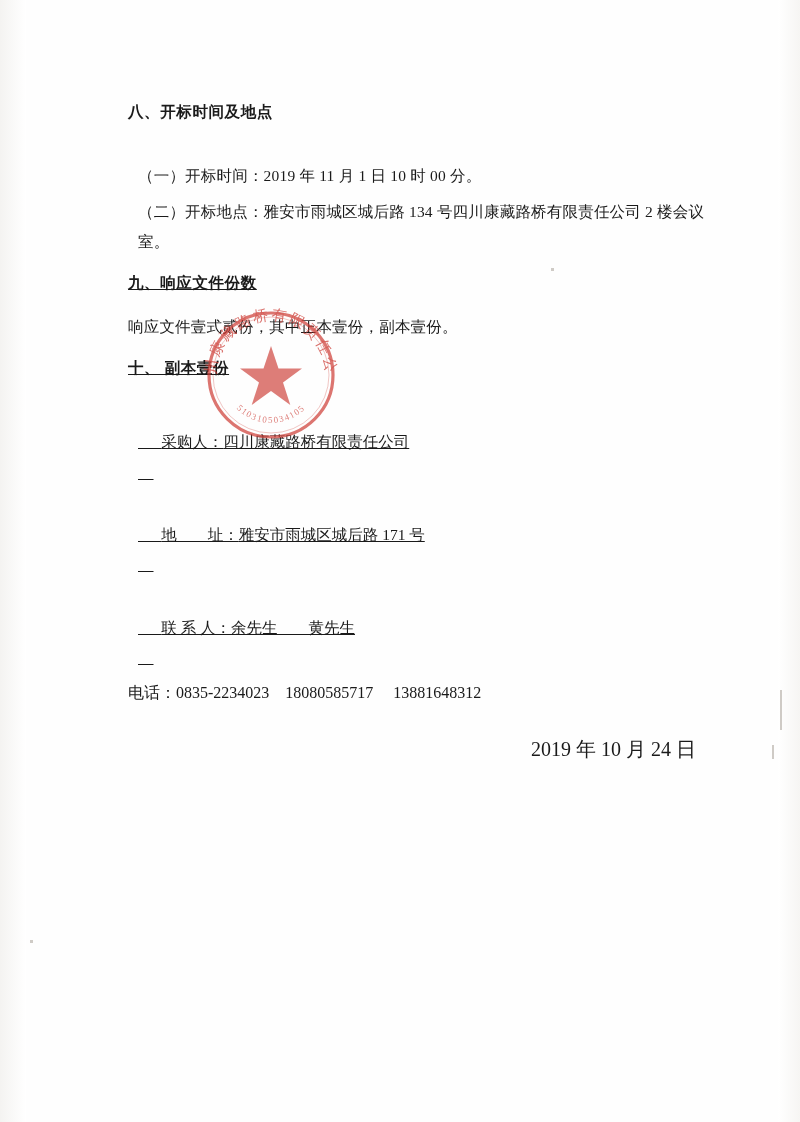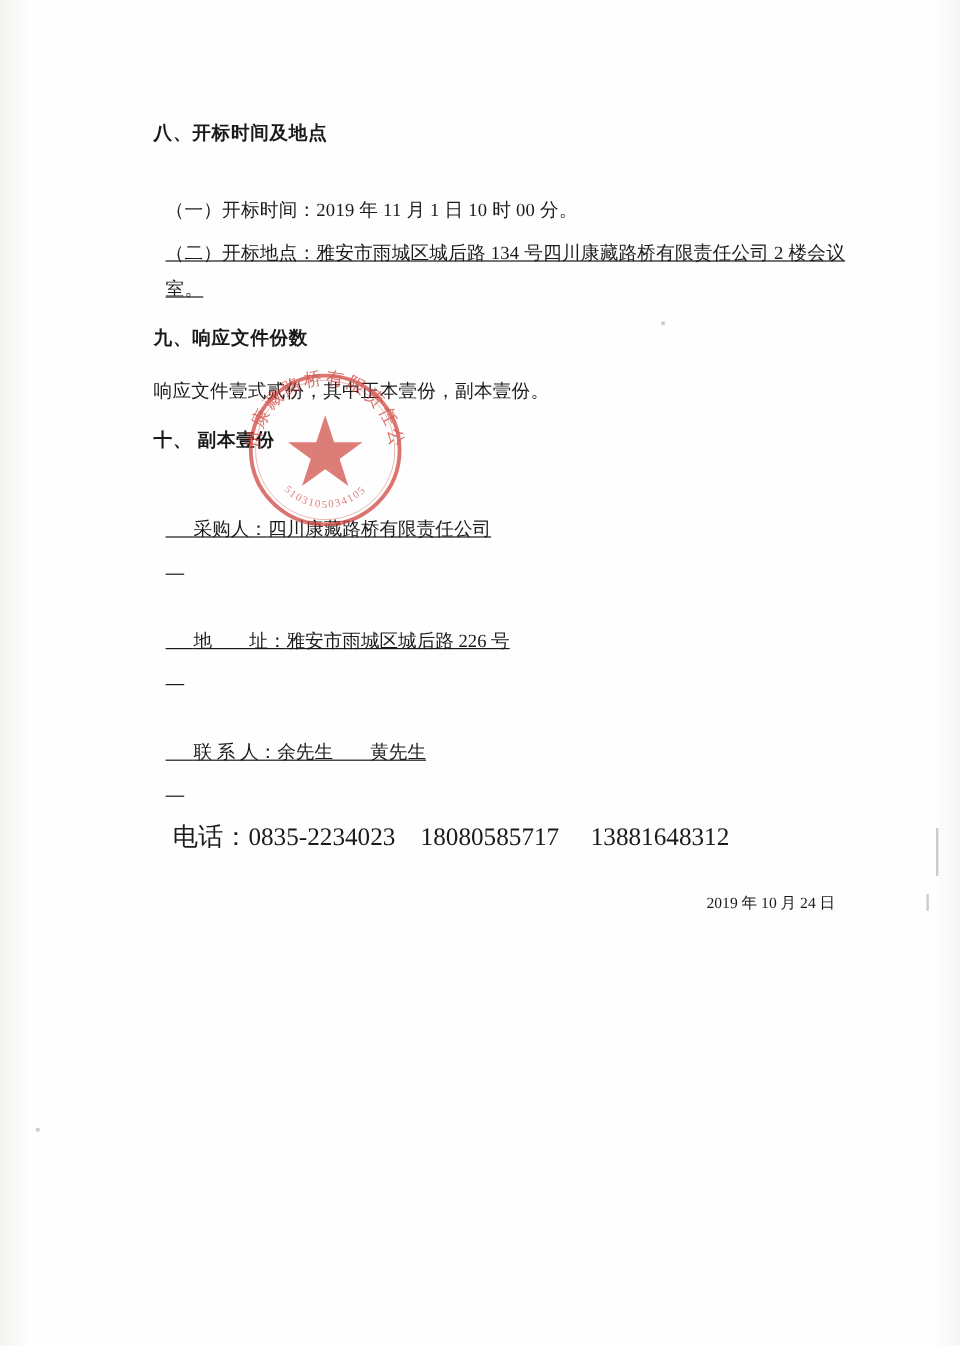--- a/index.html
+++ b/index.html
@@ -57,40 +57,40 @@
     margin: 0 0 16px 0;
     line-height: 1.6;
   }
   .p-line {
     font-size: 15.5px;
     line-height: 1.95;
     margin: 0 0 6px 0;
     letter-spacing: 0.2px;
   }
   .indent1 { text-indent: 0; padding-left: 10px; margin-top: 36px; }
-  .indent-hang { padding-left: 10px; text-decoration: underline; }
+  .indent-hang { padding-left: 10px; }
   .no-indent { padding-left: 0; }
-  .sec-gap { margin-top: 14px; }
+  .sec-gap { margin-top: 14px; text-decoration: underline; }
 
   .contact-row {
     font-size: 15.5px;
     line-height: 1.95;
     padding-left: 10px;
     margin: 0 0 2px 0;
     white-space: pre;
     text-decoration: underline;
   }
   .tel-row {
-    font-size: 21px;
+    font-size: 16px;
     line-height: 1.95;
     padding-left: 0;
-    margin: 4px 0 0 16px;
+    margin: 4px 0 0 0;
   }
   .date-row {
-    font-size: 13px;
+    font-size: 20px;
     line-height: 1.95;
     margin-top: 22px;
     text-align: right;
     padding-right: 12px;
   }
 
   
   .seal {
     position: absolute;
     left: 196px;
@@ -122,21 +122,21 @@
 
     <h2 class="h-line sec-gap">九、响应文件份数</h2>
     <p class="p-line no-indent">响应文件壹式贰份，其中正本壹份，副本壹份。</p>
 
     <h2 class="h-line sec-gap">十、 副本壹份</h2>
 
     <div class="contact-row">
       <span>采购人：</span><span>四川康藏路桥有限责任公司</span>
     </div>
     <div class="contact-row">
-      <span>地　　址：</span><span>雅安市雨城区城后路 226 号</span>
+      <span>地　　址：</span><span>雅安市雨城区城后路 171 号</span>
     </div>
     <div class="contact-row">
       <span>联 系 人：</span><span>余先生　　黄先生</span>
     </div>
     <div class="tel-row">电话：0835-2234023　18080585717　 13881648312</div>
 
     <div class="date-row">2019 年 10 月 24 日</div>
   </div>
 
   <div class="seal">

